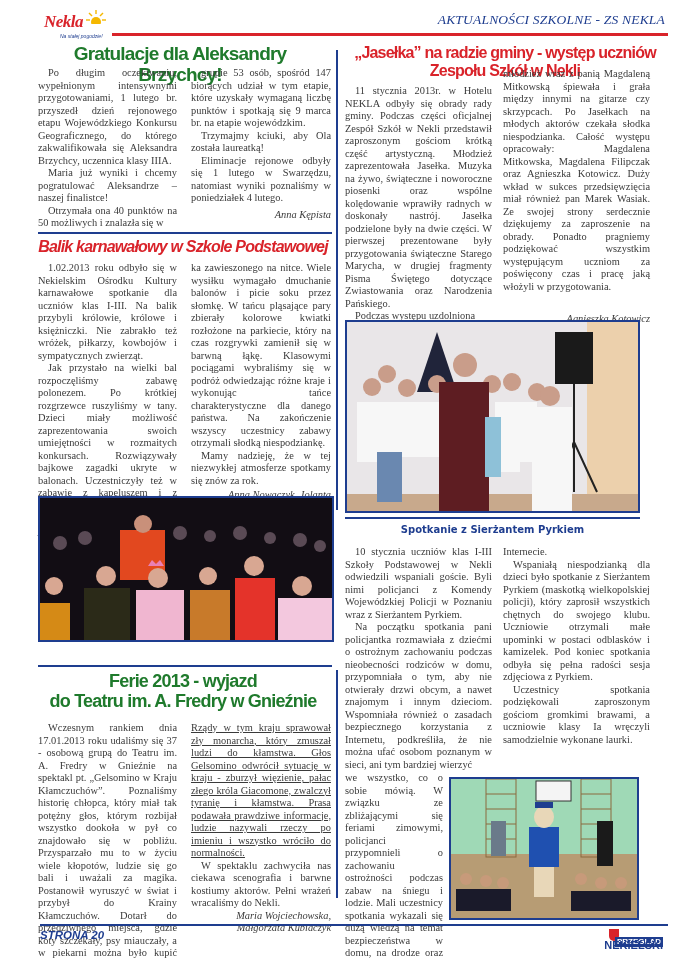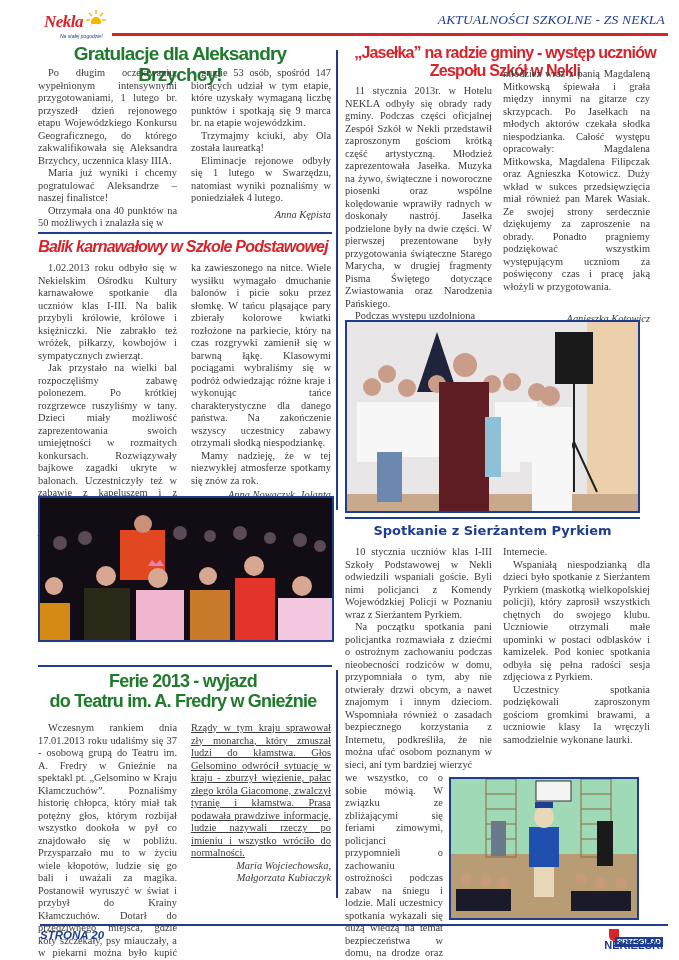--- a/index.html
+++ b/index.html
@@ -115,20 +115,21 @@
 <div class="abs hrule" style="left:38px;top:665px;width:294px;"></div>
 <h2 class="abs green" style="left:30px;top:672px;width:306px;font-size:18px;">
   <span>Ferie 2013 - wyjazd</span><br>
   <span>do Teatru im. A. Fredry w Gnieźnie</span>
 </h2>
 <div class="abs col" style="left:38px;top:722px;width:139px;">
   <p>Wczesnym rankiem dnia 17.01.2013 roku udaliśmy się 37 - osobową grupą do Teatru im. A. Fredry w Gnieźnie na spektakl pt. „Gelsomino w Kraju Kłamczuchów”. Poznaliśmy historię chłopca, który miał tak potężny głos, którym rozbijał wszystko dookoła w pył co znajdowało się w pobliżu. Przysparzało mu to w życiu wiele kłopotów, ludzie się go bali i uważali za magika. Postanowił wyruszyć w świat i przybył do Krainy Kłamczuchów. Dotarł do przedziwnego miejsca, gdzie koty szczekały, psy miauczały, a w piekarni można było kupić atrament.</p>
 </div>
 <div class="abs col" style="left:191px;top:722px;width:140px;">
   <p style="text-indent:0;text-decoration:underline;">Rządy w tym kraju sprawował zły monarcha, który zmuszał ludzi do kłamstwa. Głos Gelsomino odwrócił sytuację w kraju - zburzył więzienie, pałac złego króla Giacomone, zwalczył tyranię i kłamstwa. Prasa podawała prawdziwe informacje, ludzie nazywali rzeczy po imieniu i wszystko wróciło do normalności.</p>
+  <p>W spektaklu zachwyciła nas ciekawa scenografia i barwne kostiumy aktorów. Pełni wrażeń wracaliśmy do Nekli.</p>
   <div class="sig">
     <span>Maria Wojciechowska,</span><br>
     <span>Małgorzata Kubiaczyk</span>
   </div>
 </div>
 
 <h2 class="abs red" style="left:345px;top:44px;width:320px;font-size:16px;">
   <span>„Jasełka” na radzie gminy - występ uczniów</span><br>
   <span>Zespołu Szkół w Nekli</span>
 </h2>
@@ -168,21 +169,21 @@
         <circle cx="203" cy="74" r="10"></circle>
     </g>
     <rect x="92" y="60" width="50" height="129" fill="#5e1d22"></rect>
     <circle cx="118" cy="43" r="12" fill="#c99d8a"></circle>
     <rect x="30" y="130" width="25" height="50" fill="#6a88b0"></rect>
     <rect x="138" y="95" width="16" height="60" fill="#8ec1d8"></rect>
   </svg>
 </div>
 
 <div class="abs hrule" style="left:345px;top:517px;width:295px;"></div>
-<h2 class="abs blue" style="left:345px;top:524px;width:295px;font-size:13px;letter-spacing:0;font-family:'DejaVu Sans',sans-serif;">Spotkanie z Sierżantem Pyrkiem</h2>
+<h2 class="abs blue" style="left:345px;top:524px;width:295px;font-size:10px;letter-spacing:0;font-family:'DejaVu Sans',sans-serif;">Spotkanie z Sierżantem Pyrkiem</h2>
 <div class="abs col" style="left:345px;top:546px;width:147px;">
   <p>10 stycznia uczniów klas I-III Szkoły Podstawowej w Nekli odwiedzili wspaniali goście. Byli nimi policjanci z Komendy Wojewódzkiej Policji w Poznaniu wraz z Sierżantem Pyrkiem.</p>
   <p>Na początku spotkania pani policjantka rozmawiała z dziećmi o ostrożnym zachowaniu podczas nieobecności rodziców w domu, przypomniała o tym, aby nie otwierały drzwi obcym, a nawet znajomym i innym dzieciom. Wspomniała również o zasadach bezpiecznego korzystania z Internetu, podkreśliła, że nie można ufać osobom poznanym w sieci, ani tym bardziej wierzyć</p>
 </div>
 <div class="abs col" style="left:345px;top:772px;width:98px;">we wszystko, co o sobie mówią. W związku ze zbliżającymi się feriami zimowymi, policjanci przypomnieli o zachowaniu ostrożności podczas zabaw na śniegu i lodzie. Mali uczestnicy spotkania wykazali się dużą wiedzą na temat bezpieczeństwa w domu, na drodze oraz w</div>
 <div class="abs col" style="left:503px;top:546px;width:147px;">
   <p style="text-indent:0;">Internecie.</p>
   <p>Wspaniałą niespodzianką dla dzieci było spotkanie z Sierżantem Pyrkiem (maskotką wielkopolskiej policji), który zaprosił wszystkich chętnych do swojego klubu. Uczniowie otrzymali małe upominki w postaci odblasków i kamizelek. Pod koniec spotkania odbyła się pełna radości sesja zdjęciowa z Pyrkiem.</p>
   <p>Uczestnicy spotkania podziękowali zaproszonym gościom gromkimi brawami, a uczniowie klasy Ia wręczyli samodzielnie wykonane laurki.</p>
 </div>

